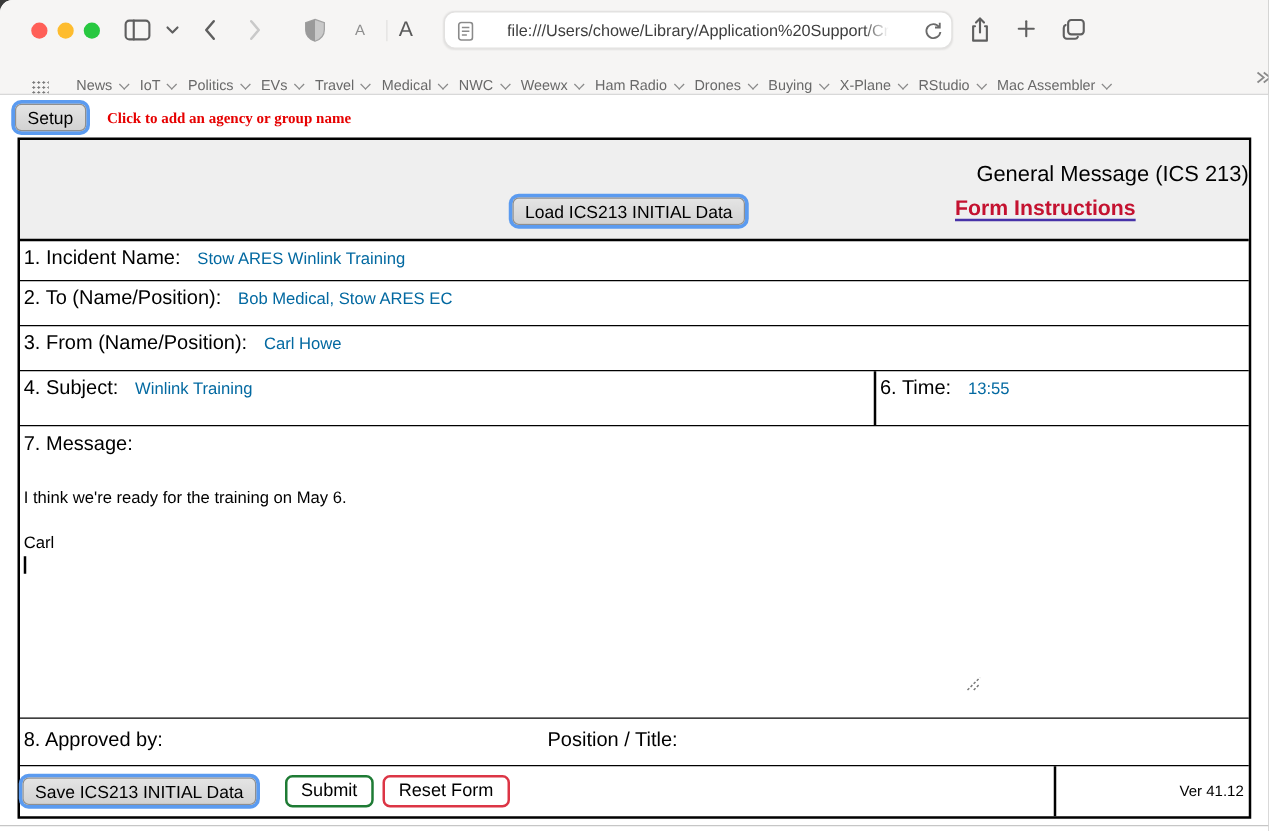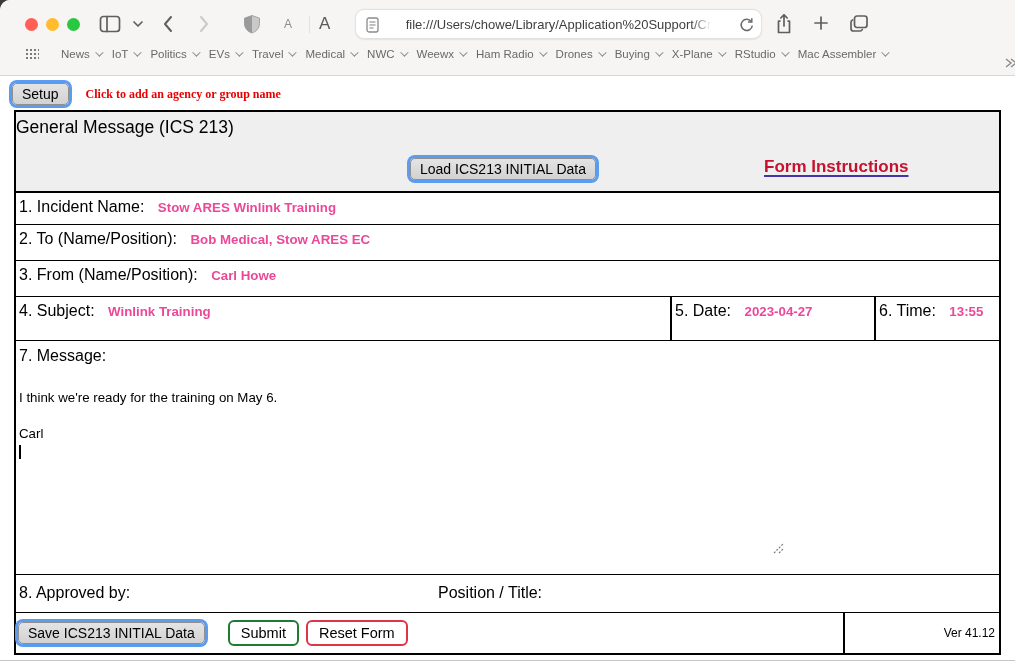--- a/index.html
+++ b/index.html
@@ -33,51 +33,51 @@
   .doc-ic { position:absolute; left:10px; top:7px; }
   .url-text { margin:0 auto; font-size:13px; color:#3e3e3e; white-space:nowrap; max-width:360px; overflow:hidden;
     -webkit-mask-image:linear-gradient(90deg,#000 calc(100% - 20px),transparent); mask-image:linear-gradient(90deg,#000 calc(100% - 20px),transparent); }
   .reload-ic { position:absolute; right:7px; top:7px; }
 
   .share-ic { top:13px; left:775px; }
   .plus-ic { top:14px; left:812px; }
   .tabs-ic { top:14px; left:849px; }
 
   
-  .bmbar { position:relative; height:28px; background:#f6f5f4; border-bottom:1px solid #d8d8d8; display:flex; align-items:flex-start; padding-left:25px; gap:11px; overflow:hidden; }
+  .bmbar { position:relative; height:28px; background:#f6f5f4; border-bottom:1px solid #d8d8d8; display:flex; align-items:flex-end; padding-left:25px; gap:11px; overflow:hidden; }
   .grid-ic { width:14px; height:11px; margin-right:11px; flex:none;
     background-image:radial-gradient(#7a7a7a 1px, transparent 1.1px); background-size:4px 4px; background-position:0 0; }
   .bm { display:flex; align-items:center; gap:5px; color:#696969; font-size:11.5px; white-space:nowrap; flex:none; }
   .chev { width:6px; height:6px; border-right:1.3px solid #8a8a8a; border-bottom:1.3px solid #8a8a8a; transform:rotate(45deg) translateY(-2px); }
   .bm-overflow { position:absolute; right:-4px; top:7px; }
 
   
   .page { position:relative; height:589px; background:#fff; }
   .bottom-line { position:absolute; left:0; right:0; top:584px; height:1px; background:#c6c6c6; }
 
   .setup-row { position:absolute; top:7px; left:12px; display:flex; align-items:center; }
   .btn-grey { background:linear-gradient(#e4e4e4,#d2d2d2); border:1px solid #8f8f8f; border-radius:5px; font-family:"Liberation Sans",sans-serif; font-size:14px; color:#000; padding:2px 9px; box-shadow:0 0 0 3px #5b9bf0;text-align:center; }
   .setup-hint { margin-left:17px; font-family:"Liberation Serif", serif; font-weight:bold; font-size:12px; color:#e60000; }
 
   
   .form-table { position:absolute; top:34px; left:14px; width:987px; height:545px; border:2px solid #000; display:flex; flex-direction:column; background:#fff; }
   .f-header { height:81px; background:#efefef; border-bottom:2px solid #000; position:relative; }
-  .f-title { text-align:left; margin-top:5px; font-size:17.5px; color:#000; }
+  .f-title { text-align:right; margin-top:17px; font-size:17.5px; color:#000; }
   .btn-load { position:absolute; top:46px; left:394px; }
   .form-link { position:absolute; top:45px; left:748px; font-size:17px; font-weight:bold; color:#c41230; text-decoration:underline; text-decoration-color:#4733a8; text-decoration-thickness:1.5px; text-underline-offset:3px; cursor:pointer; }
 
   .f-row { border-bottom:1.5px solid #000; position:relative; }
   .r1 { height:32px; } .r2 { height:36px; } .r3 { height:36px; }
   .r4 { height:44px; display:flex; }
   .rmsg { height:234px; }
   .r8 { height:38px; }
   .rfoot { flex:1; display:flex; border-bottom:none; }
 
   .flabel { font-size:16px; color:#000; }
-  .fvalue { font-size:13.3px; color:#ec4899;font-weight:bold; }
+  .fvalue { font-size:13.3px; color:#0369a1; }
   .cellpad { padding:5px 0 0 3px; }
   .val-gap { margin-left:9px; }
 
   .cell-date { width:175px; border-left:2px solid #000; }
   .cell-time { flex:1; border-left:2px solid #000;margin-left:29px; }
   .cell-subject { width:654px; }
 
   .msg-label { padding:6px 0 0 3px; }
   .msg-body { position:absolute; left:3px; top:48px; width:770px; font-size:13.3px; line-height:18px; color:#000; }
   .msg-pre { white-space:pre-wrap; }
@@ -270,24 +270,20 @@
       <div class="f-row r3 cellpad">
         <span class="flabel">3. From (Name/Position):</span>
         <span class="fvalue val-gap">Carl Howe</span>
       </div>
 
       <div class="f-row r4">
         <div class="cell-subject cellpad">
           <span class="flabel">4. Subject:</span>
           <span class="fvalue val-gap">Winlink Training</span>
         </div>
-        <div class="cell-date cellpad">
-          <span class="flabel">5. Date:</span>
-          <span class="fvalue val-gap">2023-04-27</span>
-        </div>
         <div class="cell-time cellpad">
           <span class="flabel">6. Time:</span>
           <span class="fvalue val-gap">13:55</span>
         </div>
       </div>
 
       <div class="f-row rmsg">
         <div class="msg-label flabel">7. Message:</div>
         <div class="msg-body"><span class="msg-pre">I think we're ready for the training on May 6.
 

